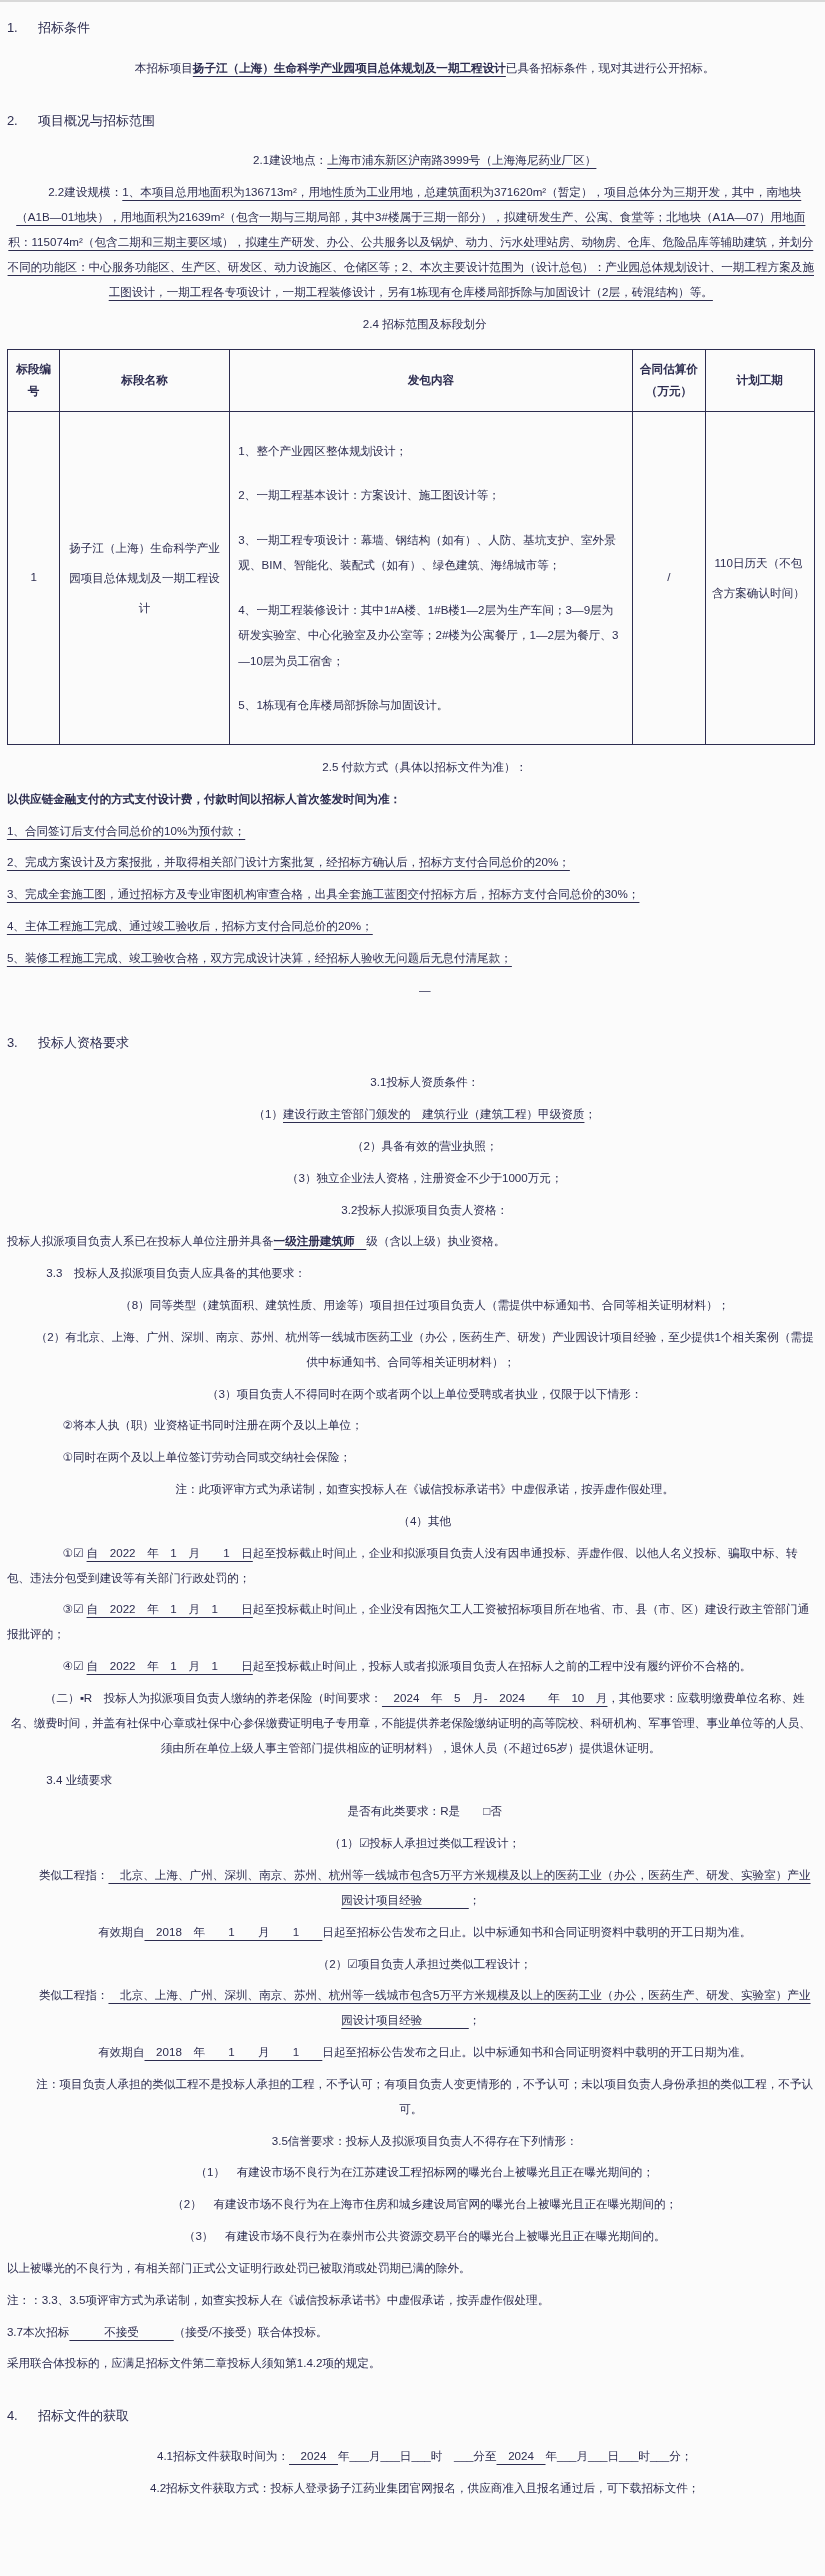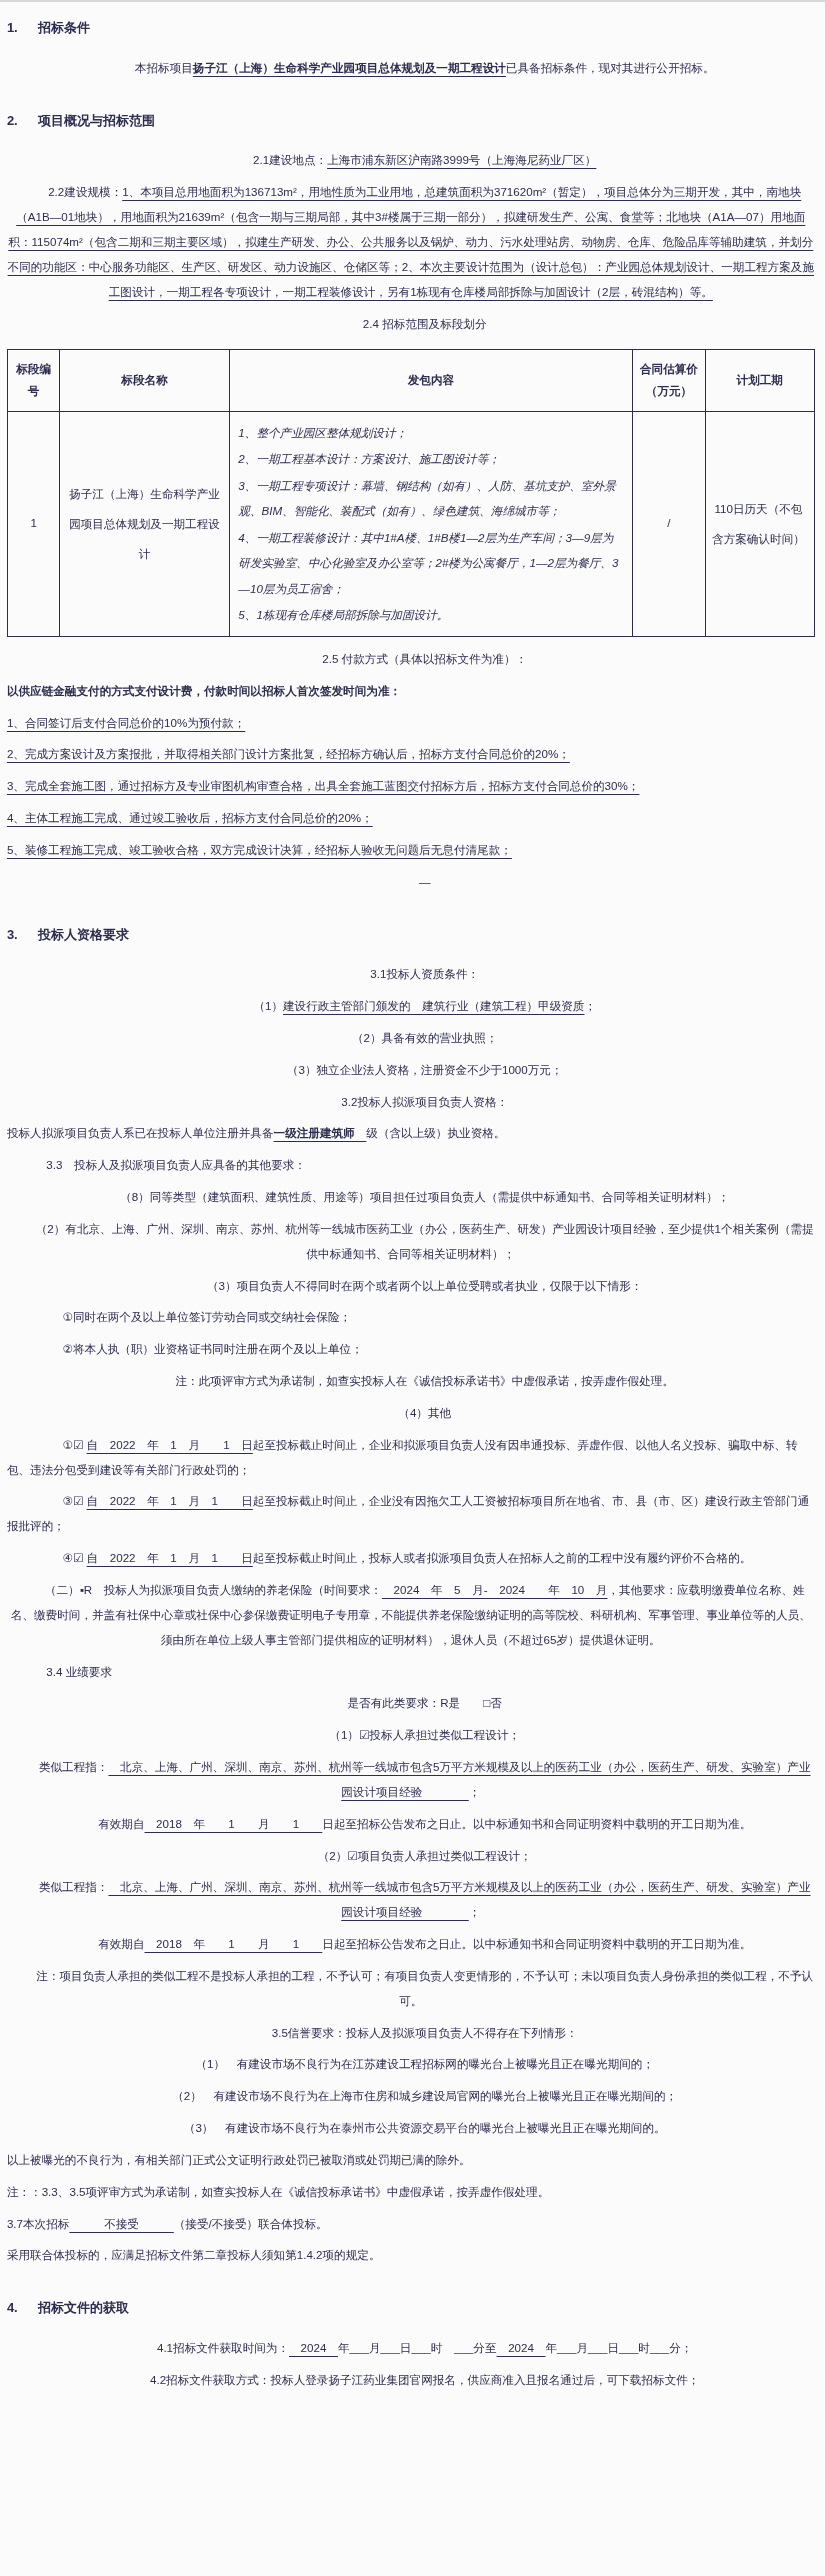--- a/index.html
+++ b/index.html
@@ -5,35 +5,35 @@
   html,body{margin:0;padding:0;}
   body{
     width:825px;
     background:#fbfbfb;
     color:#2d2d50;
     font-family:"Liberation Sans","DejaVu Sans",sans-serif;
     border-top:2.6px solid #d9d9d9;
   }
   .doc{padding:5.2px 10.3px 26px 6.9px;font-size:11.6px;line-height:2.15;}
   p{margin:6.9px 0;}
-  .h{font-size:13px;font-weight:bold;margin:26px 0 13.8px 0;}
+  .h{font-size:13px;font-weight:normal;margin:26px 0 13.8px 0;}
   .h.first{margin-top:6.9px;}
   .h .no{display:inline-block;min-width:31px;}
   .ti2{text-indent:2.4em;text-align:center;}
   .ti3{text-indent:3.4em;}
   .ti45{text-indent:4.8em;}
   .u{text-decoration:underline;text-underline-offset:4.3px;}
   .b{font-weight:bold;}
   table{width:100%;border-collapse:collapse;margin:12px 0 10.3px 0;table-layout:fixed;}
   th,td{border:1.3px solid #2d2d50;padding:6.9px 8.6px;vertical-align:middle;}
   th{font-weight:bold;text-align:center;line-height:1.9;padding:8.6px 3.4px;}
   td.center{text-align:center;}
   td.name-cell{text-align:center;line-height:2.6;}
   td.content-cell{vertical-align:middle;}
-  .content-cell p{margin:1px 0;line-height:2.2;text-indent:0;font-style:italic;}
+  .content-cell p{margin:19px 0;line-height:2.2;text-indent:0;}
   .duration-cell{text-align:center;line-height:2.6;padding-left:6px;}
 </style>
 </head>
 <body>
 
 <div class="doc">
 
   <section>
     <p class="h first"><span class="no">1.</span><span>招标条件</span></p>
     <p class="ti2"><span>本招标项目</span><span class="b u">扬子江（上海）生命科学产业园项目总体规划及一期工程设计</span><span>已具备招标条件，现对其进行公开招标。</span></p>
@@ -94,22 +94,22 @@
     <p class="ti2">3.1投标人资质条件：</p>
     <p class="ti2"><span>（1）</span><span class="u">建设行政主管部门颁发的　建筑行业（建筑工程）甲级资质</span><span>；</span></p>
     <p class="ti2">（2）具备有效的营业执照；</p>
     <p class="ti2">（3）独立企业法人资格，注册资金不少于1000万元；</p>
     <p class="ti2">3.2投标人拟派项目负责人资格：</p>
     <p><span>投标人拟派项目负责人系已在投标人单位注册并具备</span><span class="b u">一级注册建筑师　</span><span>级（含以上级）执业资格。</span></p>
     <p class="ti3">3.3　投标人及拟派项目负责人应具备的其他要求：</p>
     <p class="ti2">（8）同等类型（建筑面积、建筑性质、用途等）项目担任过项目负责人（需提供中标通知书、合同等相关证明材料）；</p>
     <p class="ti2">（2）有北京、上海、广州、深圳、南京、苏州、杭州等一线城市医药工业（办公，医药生产、研发）产业园设计项目经验，至少提供1个相关案例（需提供中标通知书、合同等相关证明材料）；</p>
     <p class="ti2">（3）项目负责人不得同时在两个或者两个以上单位受聘或者执业，仅限于以下情形：</p>
+    <p class="ti45">②将本人执（职）业资格证书同时注册在两个及以上单位；</p>
     <p class="ti45">①同时在两个及以上单位签订劳动合同或交纳社会保险；</p>
-    <p class="ti45">②将本人执（职）业资格证书同时注册在两个及以上单位；</p>
     <p class="ti2">注：此项评审方式为承诺制，如查实投标人在《诚信投标承诺书》中虚假承诺，按弄虚作假处理。</p>
     <p class="ti2">（4）其他</p>
     <p class="ti45"><span>①☑ </span><span class="u">自　2022　年　1　月　　1　日</span><span>起至投标截止时间止，企业和拟派项目负责人没有因串通投标、弄虚作假、以他人名义投标、骗取中标、转包、违法分包受到建设等有关部门行政处罚的；</span></p>
     <p class="ti45"><span>③☑ </span><span class="u">自　2022　年　1　月　1　　日</span><span>起至投标截止时间止，企业没有因拖欠工人工资被招标项目所在地省、市、县（市、区）建设行政主管部门通报批评的；</span></p>
     <p class="ti45"><span>④☑ </span><span class="u">自　2022　年　1　月　1　　日</span><span>起至投标截止时间止，投标人或者拟派项目负责人在招标人之前的工程中没有履约评价不合格的。</span></p>
     <p class="ti2"><span>（二）▪R　</span><span>投标人为拟派项目负责人缴纳的养老保险（时间要求：</span><span class="u">　2024　年　5　月-　2024　　年　10　月</span><span>，其他要求：应载明缴费单位名称、姓名、缴费时间，并盖有社保中心章或社保中心参保缴费证明电子专用章，不能提供养老保险缴纳证明的高等院校、科研机构、军事管理、事业单位等的人员、须由所在单位上级人事主管部门提供相应的证明材料），退休人员（不超过65岁）提供退休证明。</span></p>
     <p class="ti3">3.4 业绩要求</p>
     <p class="ti2">是否有此类要求：R是　　□否</p>
     <p class="ti2">（1）☑投标人承担过类似工程设计；</p>
     <p class="ti2"><span>类似工程指：</span><span class="u">　北京、上海、广州、深圳、南京、苏州、杭州等一线城市包含5万平方米规模及以上的医药工业（办公，医药生产、研发、实验室）产业园设计项目经验　　　　</span><span>；</span></p>

